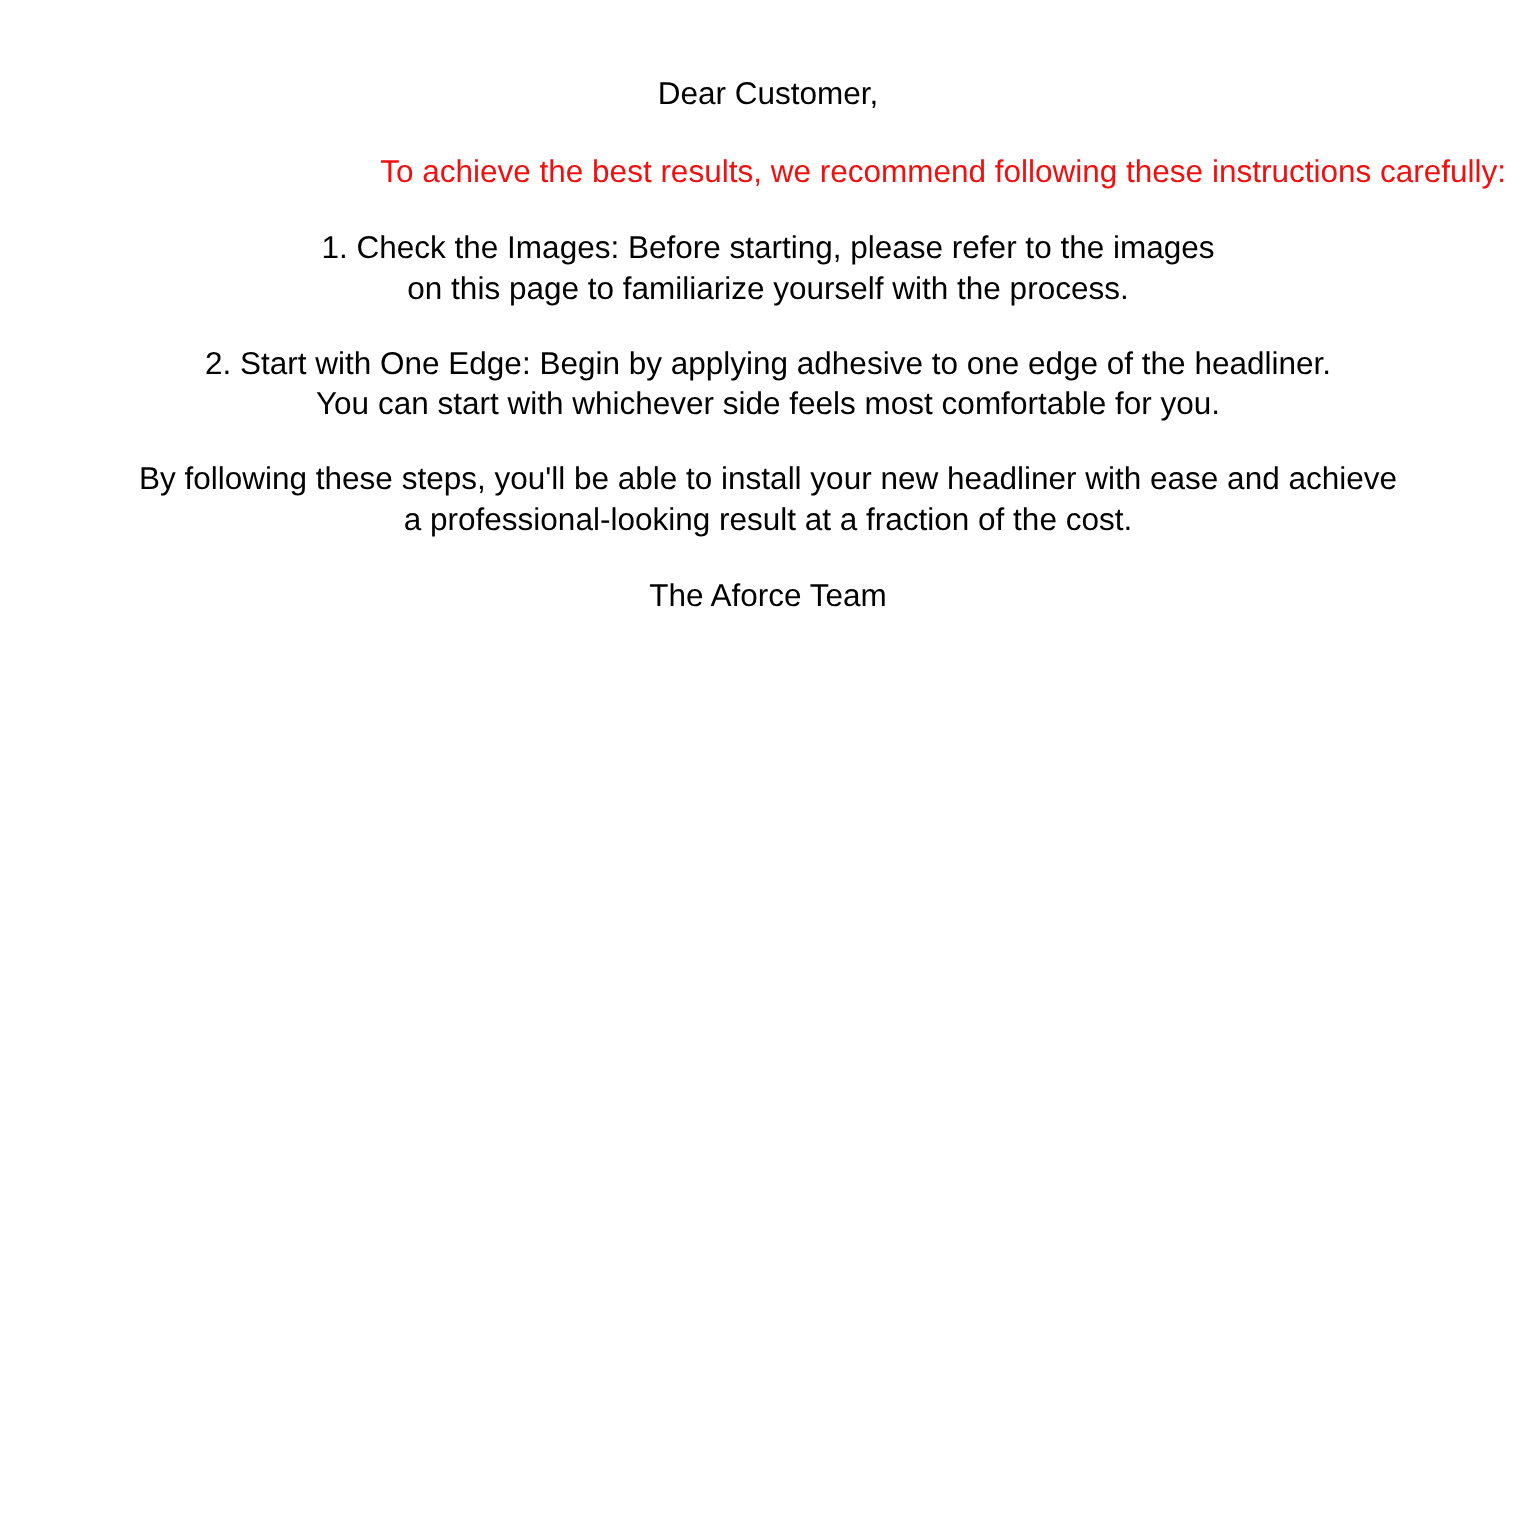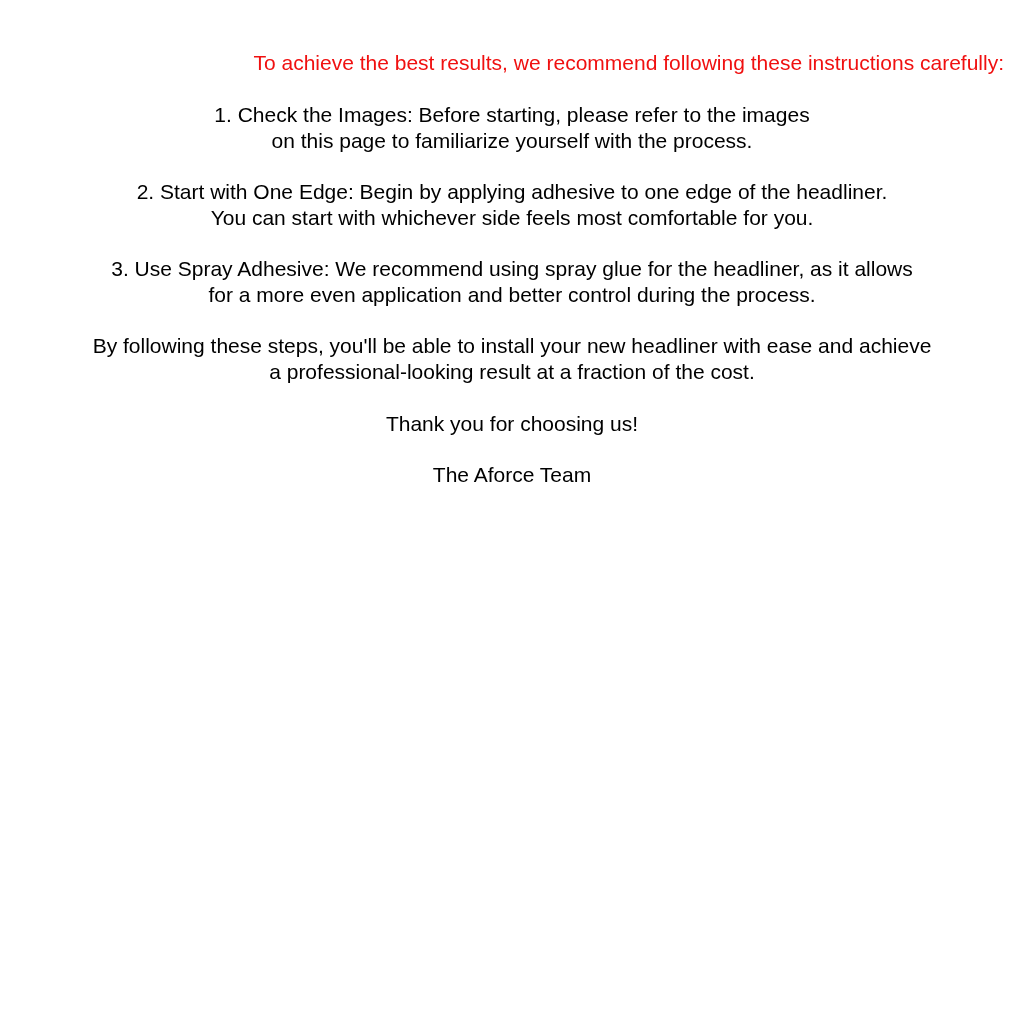--- a/index.html
+++ b/index.html
@@ -33,36 +33,34 @@
   .step { margin-bottom: 24px; }
   .contact { margin-bottom: 52px; }
   .thanks { margin-bottom: 25px; }
   .signature { margin-bottom: 0; }
 </style>
 </head>
 <body>
 
 <div class="page">
 
+  <p class="block salutation">Dear Customer,</p>
 
 
   <p class="block heading-red">To achieve the best results, we recommend following these instructions carefully:</p>
 
   <p class="block step">1. Check the Images: Before starting, please refer to the images
 on this page to familiarize yourself with the process.</p>
 
   <p class="block step">2. Start with One Edge: Begin by applying adhesive to one edge of the headliner.
 You can start with whichever side feels most comfortable for you.</p>
 
-  <p class="block step">3. Use Spray Adhesive: We recommend using spray glue for the headliner, as it allows
-for a more even application and better control during the process.</p>
 
 
 
   <p class="block closing">By following these steps, you'll be able to install your new headliner with ease and achieve
 a professional-looking result at a fraction of the cost.</p>
 
 
-  <p class="block thanks">Thank you for choosing us!</p>
 
   <p class="block signature">The Aforce Team</p>
 
 </div>
 
 </body></html>

